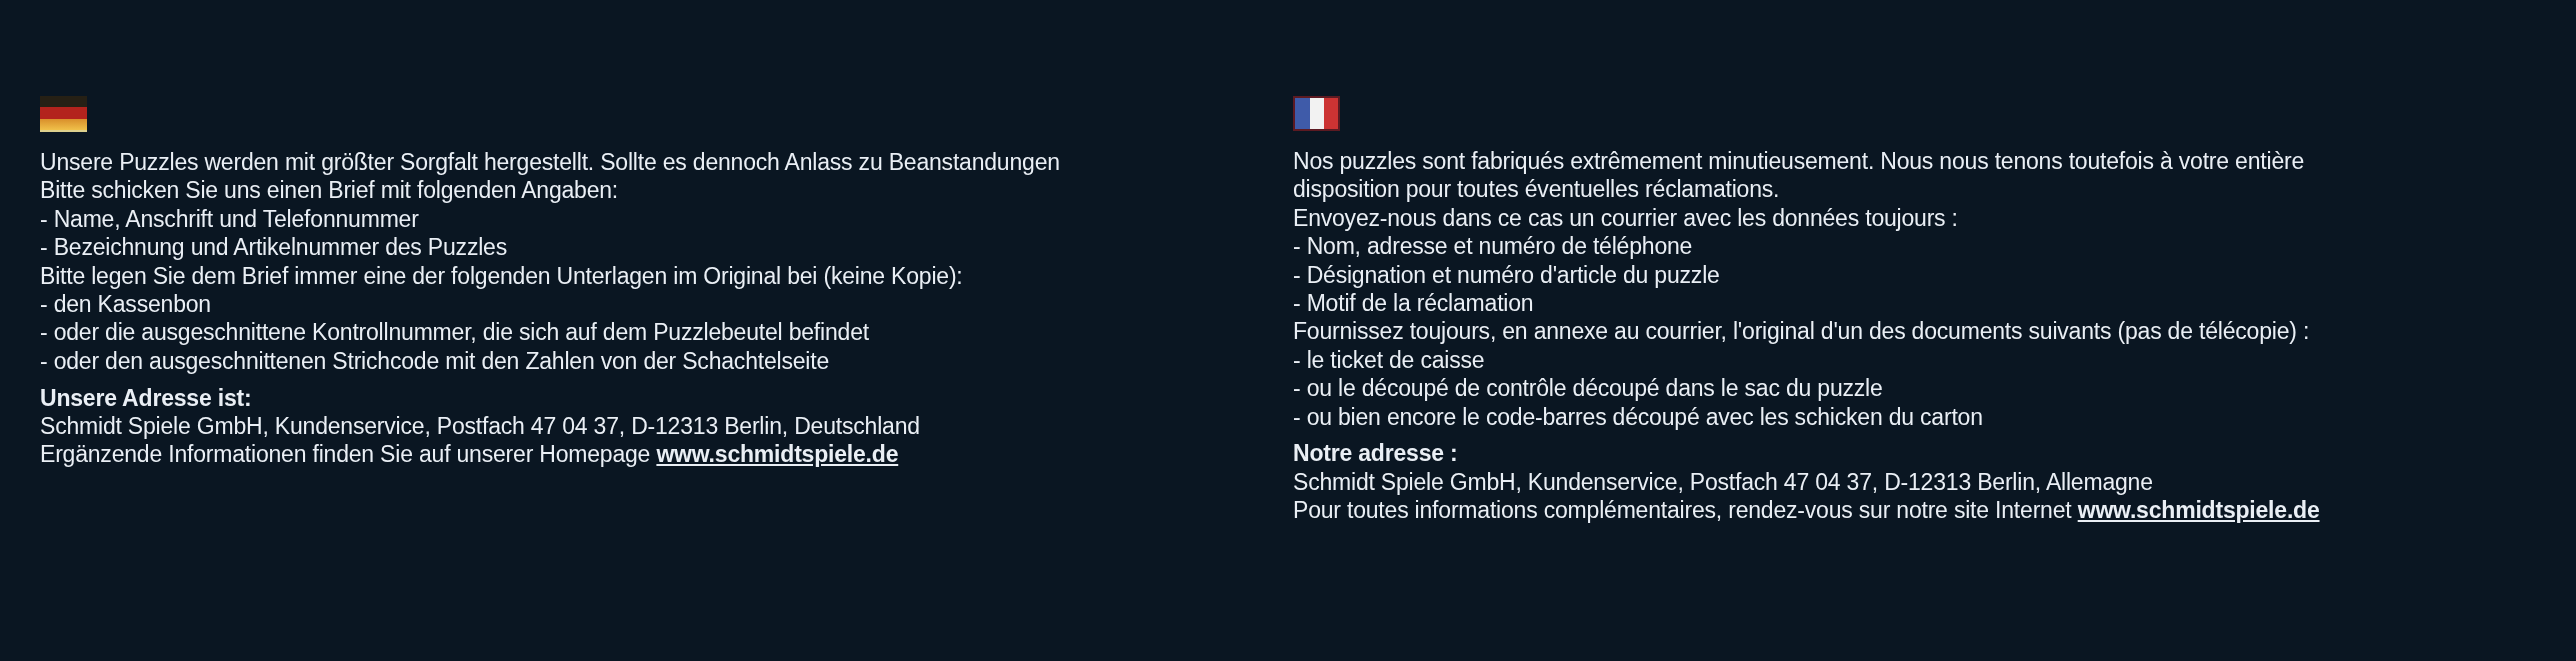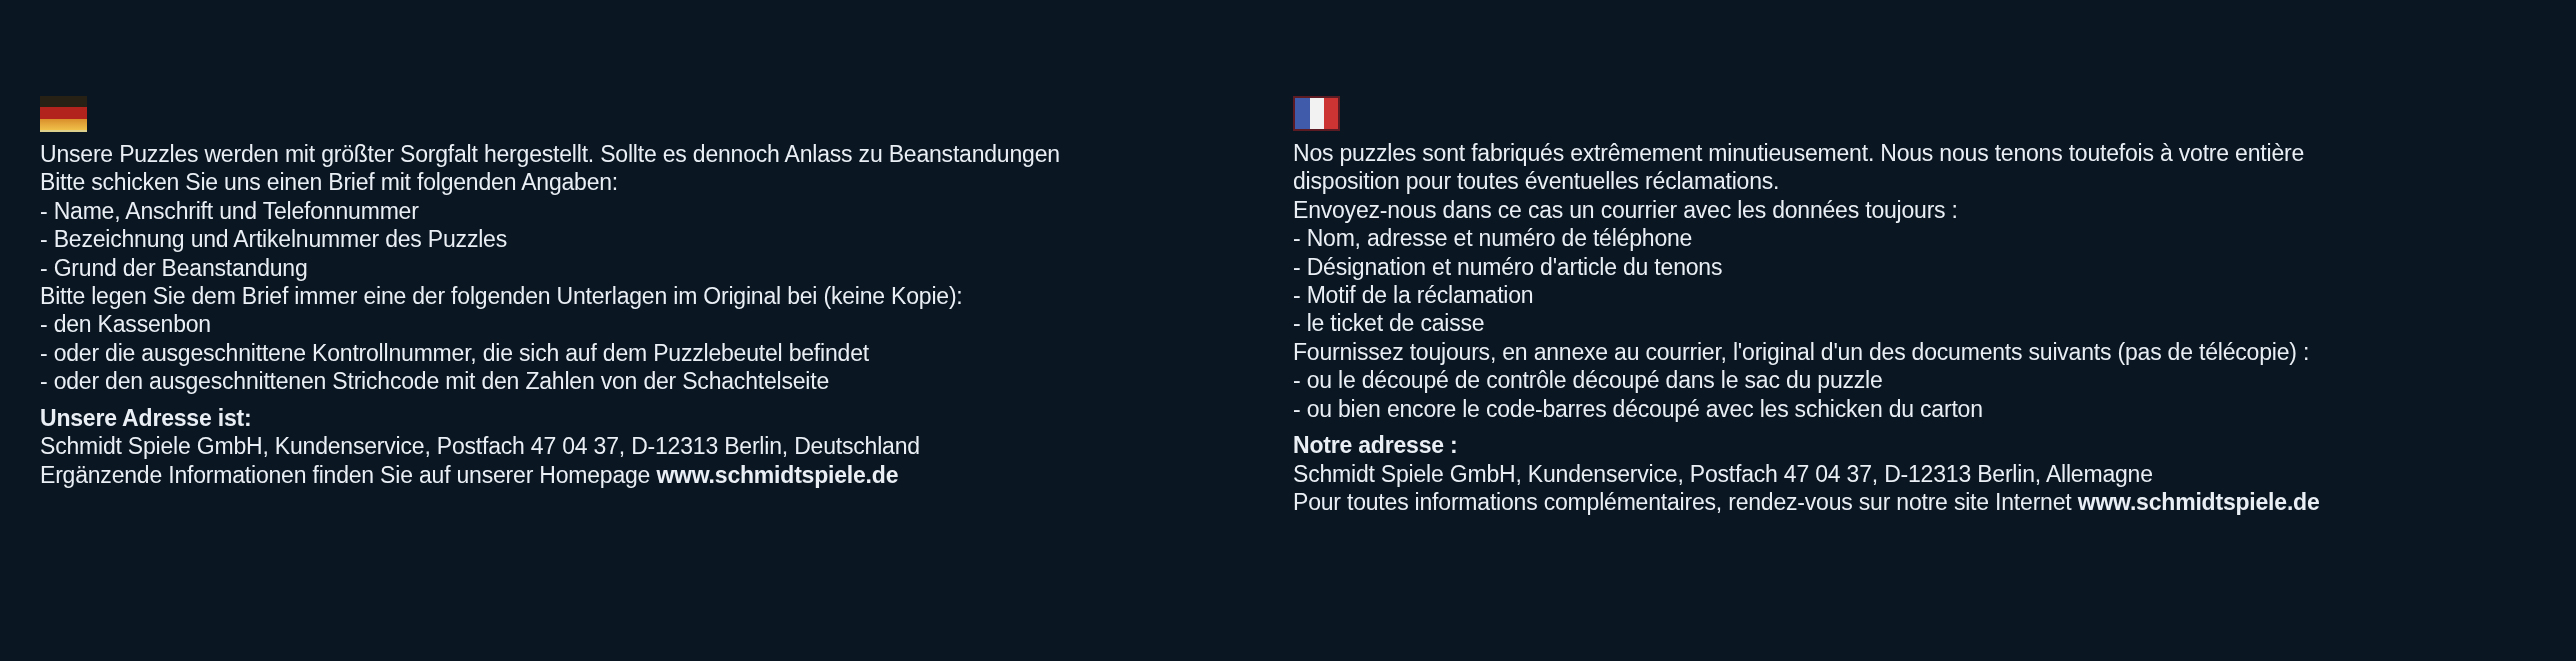--- a/index.html
+++ b/index.html
@@ -41,54 +41,54 @@
     height: 31px;
     border: 2.5px solid #5c1a22;
     display: flex;
     flex-direction: row;
   }
   .flag-fr .s1 { width: 34%; background: #3f5ba9; }
   .flag-fr .s2 { width: 33%; background: #f2f2f2; }
   .flag-fr .s3 { width: 33%; background: #cc3333; }
 
   .text {
-    margin-top: 8px;
+    margin-top: 16px;
     font-size: 23px;
     line-height: 28.4px;
     letter-spacing: -0.2px;
   }
   .line {
     white-space: nowrap;
   }
   .heading {
     font-weight: 700;
     margin-top: 8.3px;
   }
   .bold {
     font-weight: 700;
+    text-decoration: underline;
   }
 </style>
 </head>
 <body>
 
 <div class="canvas">
 
   <section class="col col-de">
     <div class="flag-de">
       <div class="s1"></div>
       <div class="s2"></div>
       <div class="s3"></div>
       <div class="s4"></div>
     </div>
     <div class="text">
       <div class="line">Unsere Puzzles werden mit größter Sorgfalt hergestellt. Sollte es dennoch Anlass zu Beanstandungen</div>
       <div class="line">Bitte schicken Sie uns einen Brief mit folgenden Angaben:</div>
       <div class="line">- Name, Anschrift und Telefonnummer</div>
       <div class="line">- Bezeichnung und Artikelnummer des Puzzles</div>
-      <div class="line">- Grund der Beanstandung</div>
       <div class="line">Bitte legen Sie dem Brief immer eine der folgenden Unterlagen im Original bei (keine Kopie):</div>
       <div class="line">- den Kassenbon</div>
       <div class="line">- oder die ausgeschnittene Kontrollnummer, die sich auf dem Puzzlebeutel befindet</div>
       <div class="line">- oder den ausgeschnittenen Strichcode mit den Zahlen von der Schachtelseite</div>
       <div class="line heading">Unsere Adresse ist:</div>
       <div class="line">Schmidt Spiele GmbH, Kundenservice, Postfach 47 04 37, D-12313 Berlin, Deutschland</div>
       <div class="line"><span>Ergänzende Informationen finden Sie auf unserer Homepage </span><span class="bold">www.schmidtspiele.de</span></div>
     </div>
   </section>
 
@@ -96,24 +96,24 @@
     <div class="flag-fr">
       <div class="s1"></div>
       <div class="s2"></div>
       <div class="s3"></div>
     </div>
     <div class="text">
       <div class="line">Nos puzzles sont fabriqués extrêmement minutieusement. Nous nous tenons toutefois à votre entière</div>
       <div class="line">disposition pour toutes éventuelles réclamations.</div>
       <div class="line">Envoyez-nous dans ce cas un courrier avec les données toujours :</div>
       <div class="line">- Nom, adresse et numéro de téléphone</div>
-      <div class="line">- Désignation et numéro d'article du tenons</div>
+      <div class="line">- Désignation et numéro d'article du puzzle</div>
       <div class="line">- Motif de la réclamation</div>
+      <div class="line">Fournissez toujours, en annexe au courrier, l'original d'un des documents suivants (pas de télécopie) :</div>
       <div class="line">- le ticket de caisse</div>
-      <div class="line">Fournissez toujours, en annexe au courrier, l'original d'un des documents suivants (pas de télécopie) :</div>
       <div class="line">- ou le découpé de contrôle découpé dans le sac du puzzle</div>
       <div class="line">- ou bien encore le code-barres découpé avec les schicken du carton</div>
       <div class="line heading">Notre adresse :</div>
       <div class="line">Schmidt Spiele GmbH, Kundenservice, Postfach 47 04 37, D-12313 Berlin, Allemagne</div>
       <div class="line"><span>Pour toutes informations complémentaires, rendez-vous sur notre site Internet </span><span class="bold">www.schmidtspiele.de</span></div>
     </div>
   </section>
 
 </div>
 

